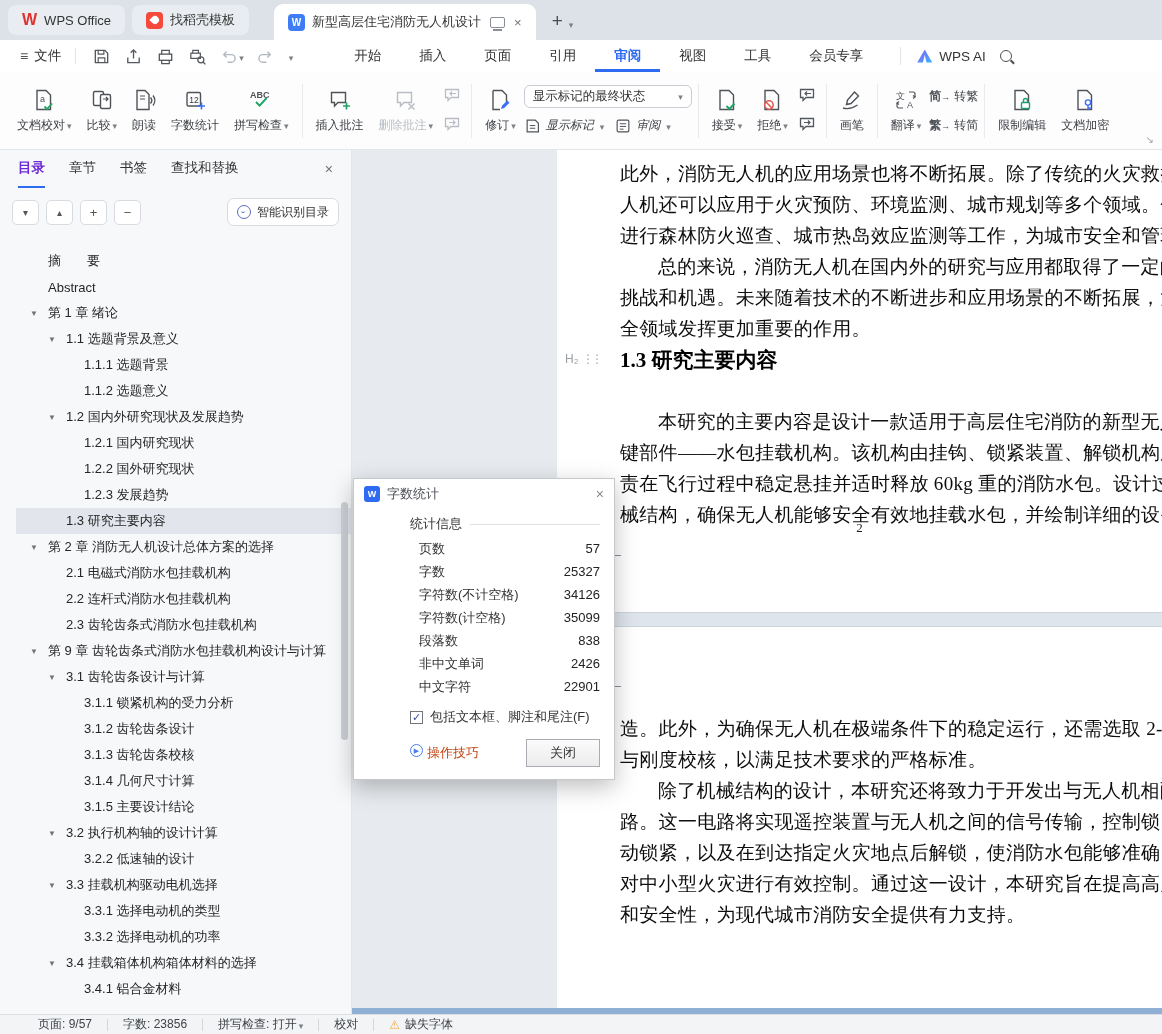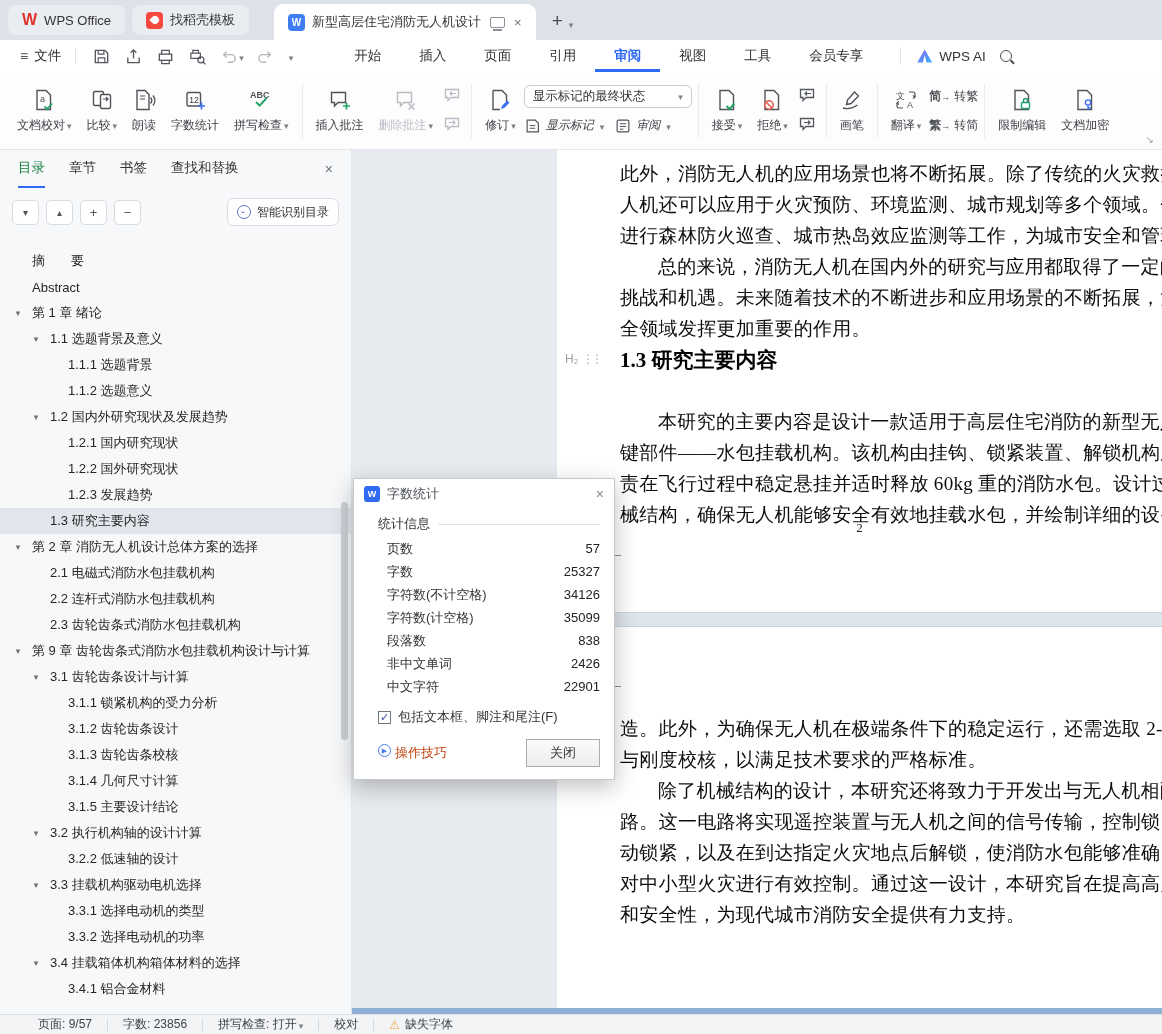--- a/index.html
+++ b/index.html
@@ -65,33 +65,33 @@
   .cjk-ico .mini-arrow{font-size:9px;color:#4f5358;}
   .rexpand{position:absolute;right:8px;bottom:4px;color:#9aa0a6;font-size:10px;}
 
   
   .main{position:absolute;top:150px;left:0;right:0;bottom:20px;display:flex;}
 
   
   .sidebar{position:relative;width:352px;flex:0 0 352px;background:#f7f8fa;border-right:1px solid #e2e5e9;box-sizing:border-box;overflow:hidden;}
   .side-tabs{height:38px;display:flex;align-items:center;padding:0 18px;gap:24px;font-size:13.5px;color:#333;}
   .side-tab{height:100%;display:flex;align-items:center;border-bottom:2px solid transparent;box-sizing:border-box;}
-  .side-tab.active{color:#15803d;font-weight:normal;border-bottom-color:#2f6bf2;}
+  .side-tab.active{color:#6d28d9;font-weight:bold;border-bottom-color:#2f6bf2;}
   .side-close{margin-left:auto;color:#6d7278;font-size:14px;}
   .side-tools{display:flex;align-items:center;padding:10px 12px 0 12px;gap:7px;}
   .sqbtn{width:27px;height:25px;background:#fff;border:1px solid #d8dbe0;border-radius:5px;
     display:flex;align-items:center;justify-content:center;color:#555;font-size:13px;box-sizing:border-box;}
   .sqbtn.chevbtn::after{content:"▾";font-size:10px;color:#555;margin:0;}
   .sqbtn.chevup::after{content:"▴";font-size:10px;color:#555;margin:0;}
   .smart{margin-left:auto;height:26px;border:1px solid #d8dbe0;border-radius:7px;background:#fff;
     display:flex;align-items:center;gap:6px;padding:0 9px;font-size:12px;color:#333;}
   .smart-ico{width:12px;height:12px;border:1.4px solid #5d6bc0;border-radius:50%;position:relative;}
   .smart-ico::after{content:"";position:absolute;left:3px;top:3px;width:4px;height:2.5px;
     border-bottom:1.4px solid #5d6bc0;border-radius:0 0 4px 4px;}
-  .toc{position:absolute;top:98px;left:0;right:0;bottom:0;overflow:hidden;}
+  .toc{position:absolute;top:98px;left:0;right:0;bottom:0;overflow:hidden;padding-left:16px;}
   .toc-item{height:26px;display:flex;align-items:center;font-size:13px;color:#262626;
     padding-left:calc(14px + var(--lvl,0)*18px);white-space:nowrap;}
   .arr{flex:0 0 18px;width:18px;font-size:8px;color:#737373;}
   .arr::before{content:"▼";}
   .noarr .arr{visibility:hidden;}
   .sel{background:#e2e6ec;}
   .side-scroll{position:absolute;right:3px;top:352px;width:7px;height:238px;background:#ccd0d6;border-radius:4px;}
 
   
   .docarea{position:relative;flex:1;background:#e7eaee;overflow:hidden;}
@@ -117,21 +117,21 @@
   .cm1{left:50px;top:392px;border-bottom:1px solid #8a8f94;}
   .cm2{left:50px;top:59px;border-top:1px solid #8a8f94;}
 
   
   .dlg{position:absolute;left:353px;top:328px;width:262px;background:#fff;border:1px solid #c4c7cc;
     box-shadow:0 7px 22px rgba(0,0,0,.25);box-sizing:border-box;font-size:13px;color:#333;}
   .dlg-title{height:30px;display:flex;align-items:center;gap:7px;padding:0 10px;color:#4c5056;}
   .dlg-w{width:16px;height:16px;border-radius:3px;background:#2f6bf2;color:#fff;font-size:9px;font-weight:bold;
     display:flex;align-items:center;justify-content:center;}
   .dlg-x{margin-left:auto;color:#85898f;font-size:14px;}
-  .dlg-body{padding:2px 14px 10px 24px;}
+  .dlg-body{padding:2px 14px 10px 24px;margin-left:32px;}
   .section{display:flex;align-items:center;gap:8px;margin:4px 0 4px 0;color:#333;}
   .section::after{content:"";flex:1;height:1px;background:#dfe1e5;}
   .rows{display:block;}
   .srow{display:flex;align-items:center;justify-content:space-between;height:23px;padding-left:9px;}
   .rvalue{color:#222;}
   .chkrow{display:flex;align-items:center;gap:7px;margin:10px 0 13px 0;}
   .chkbox{width:13px;height:13px;border:1px solid #70757c;display:flex;align-items:center;justify-content:center;
     font-size:11px;color:#3a4a9f;box-sizing:border-box;background:#fff;}
   .chkbox::before{content:"✓";}
   .dlg-foot{display:flex;align-items:center;justify-content:space-between;padding:0 0 2px 0;}

